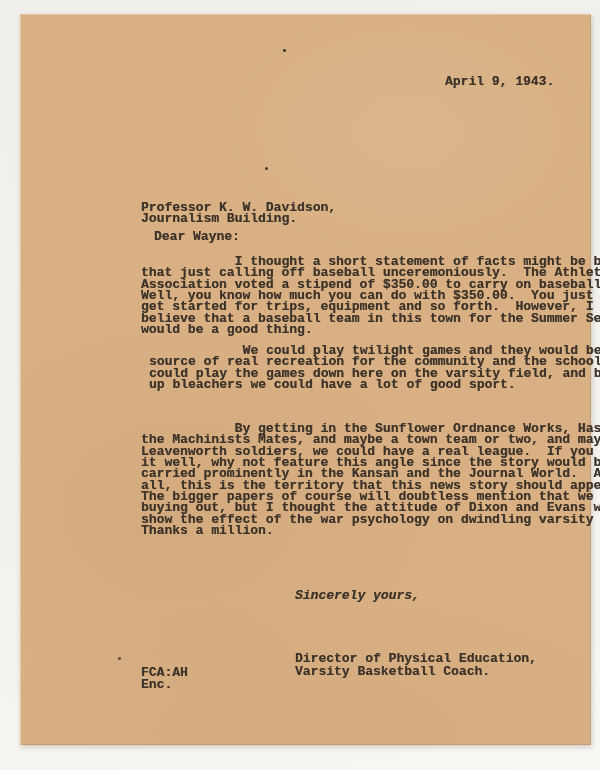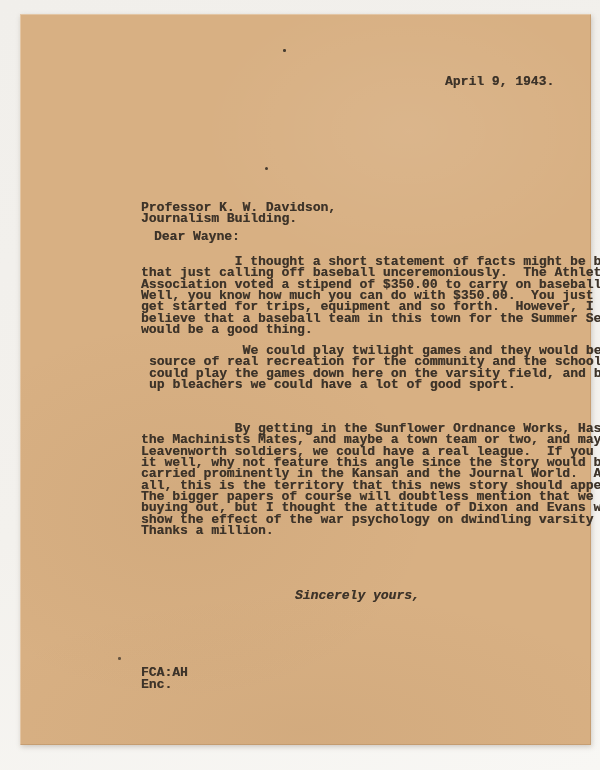--- a/index.html
+++ b/index.html
@@ -95,20 +95,22 @@
 carried prominently in the Kansan and the Journal World.  After
 all, this is the territory that this news story should appeal to.
 The bigger papers of course will doubtless mention that we are
 buying out, but I thought the attitude of Dixon and Evans would
 show the effect of the war psychology on dwindling varsity sports.
 Thanks a million.</div>
 
 
     <div class="typed closing">Sincerely yours,</div>
 
+    <div class="typed signature">Director of Physical Education,
+Varsity Basketball Coach.</div>
 
     <div class="typed initials">FCA:AH</div>
 
     <div class="typed enclosure">Enc.</div>
 
     <div class="speck speck-1"></div>
     <div class="speck speck-2"></div>
     <div class="speck speck-3"></div>
   </div>
 </div>

